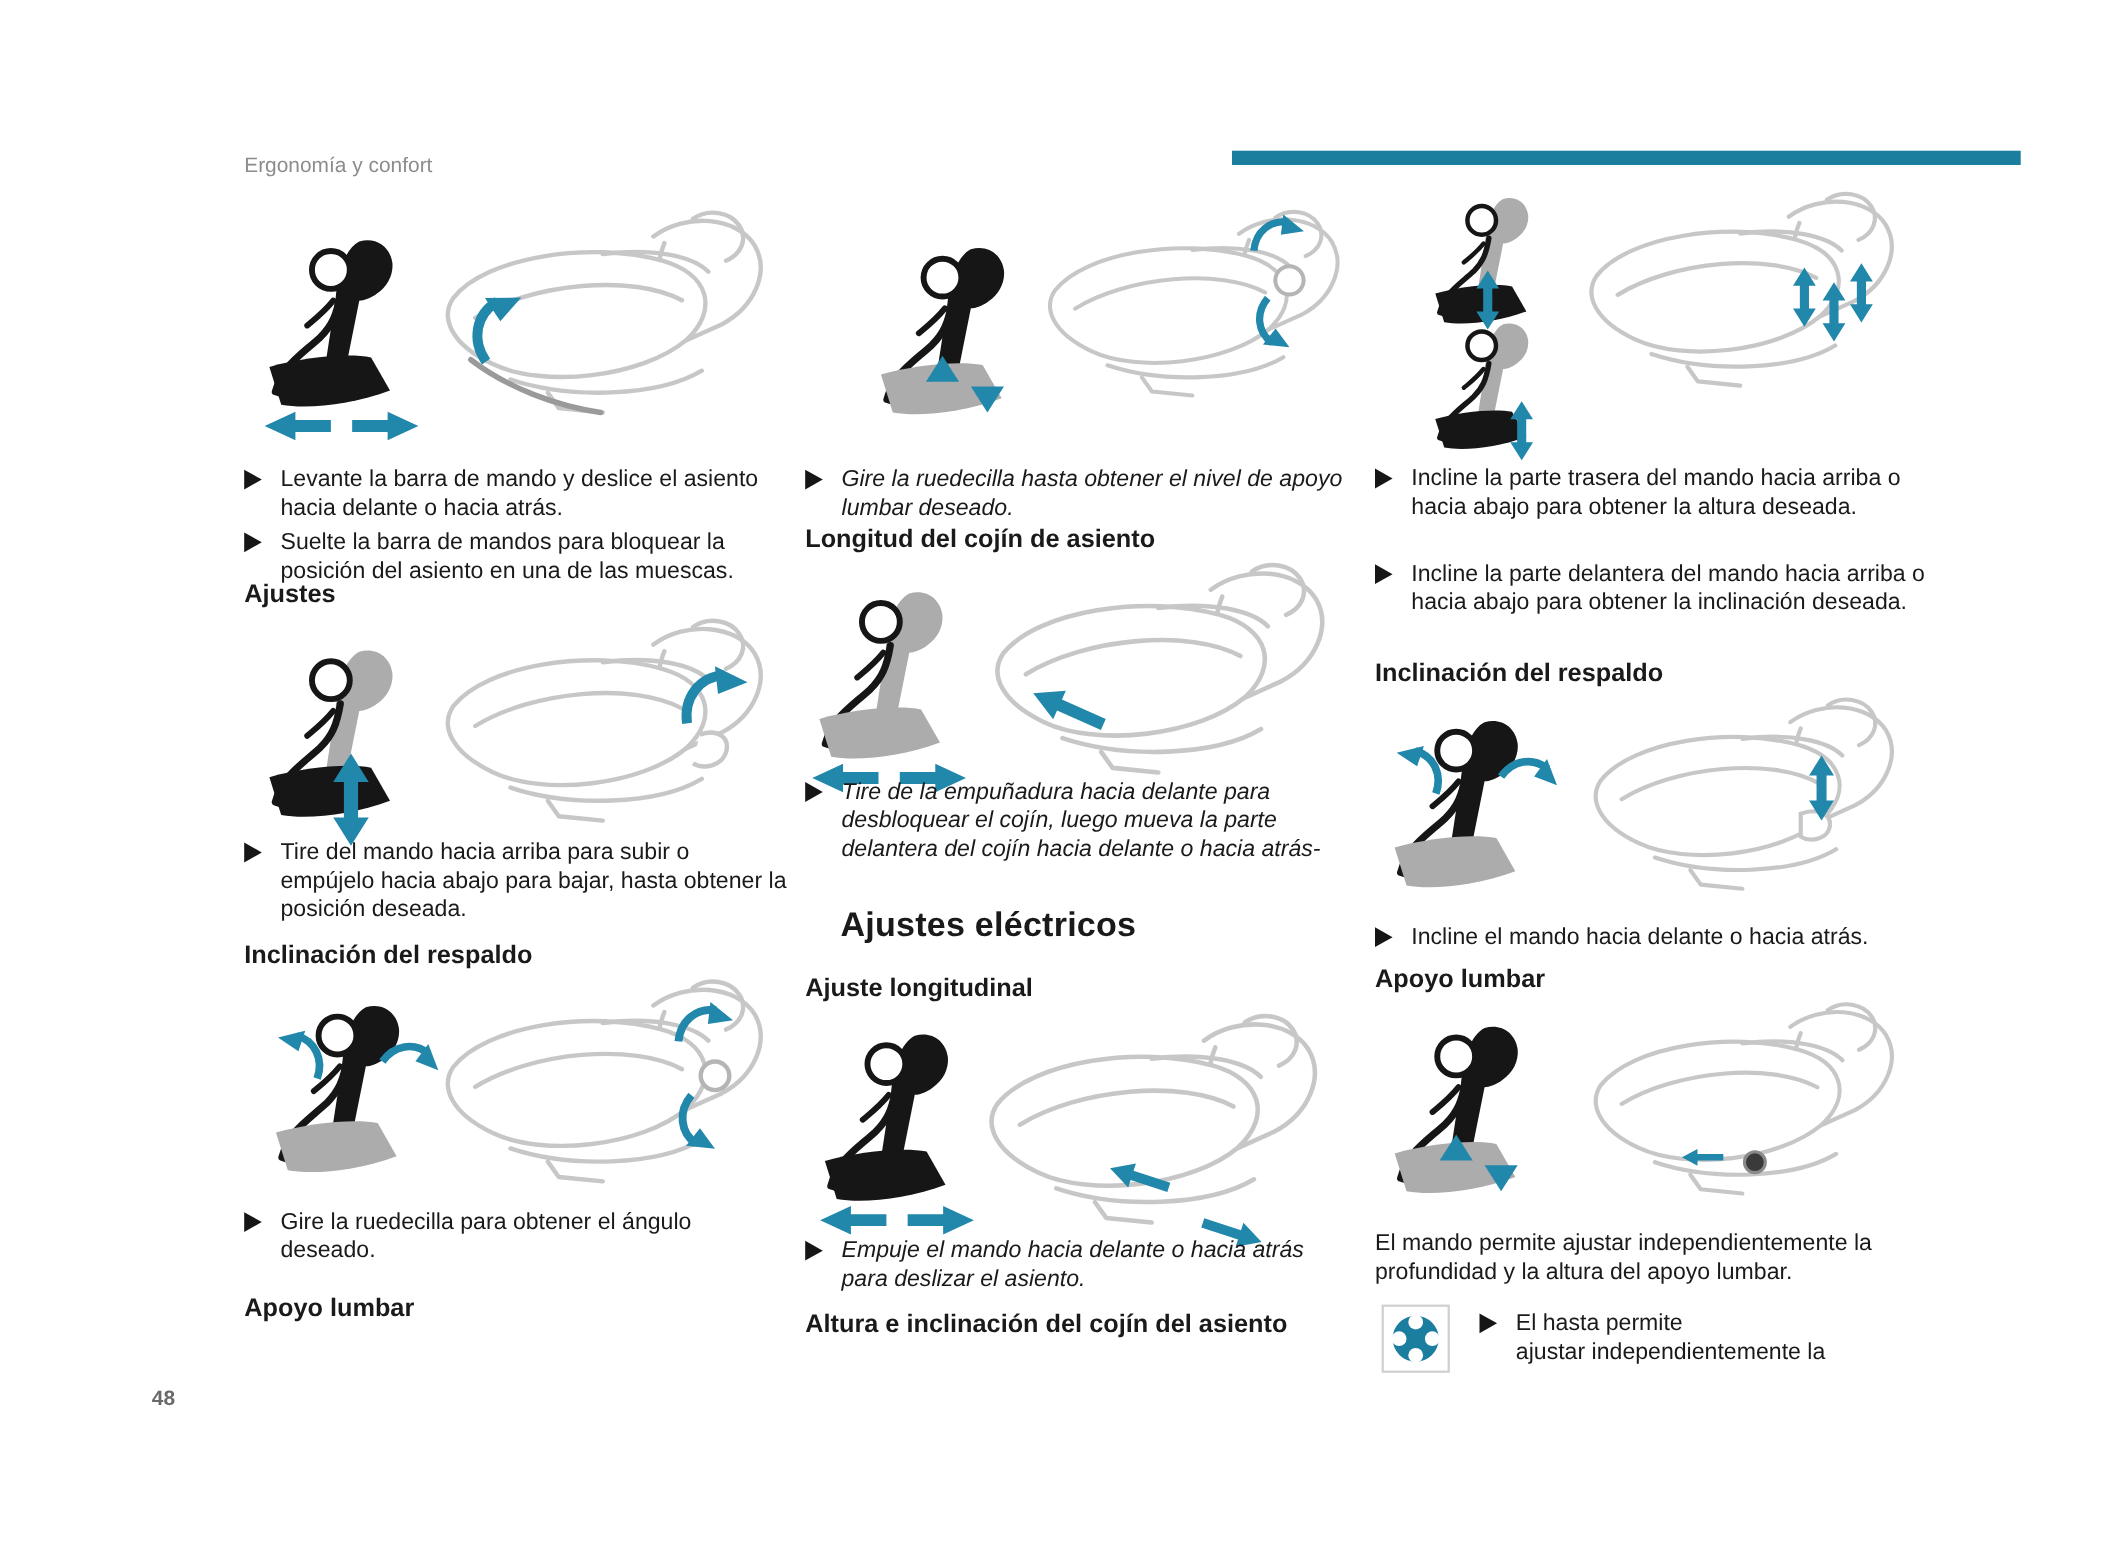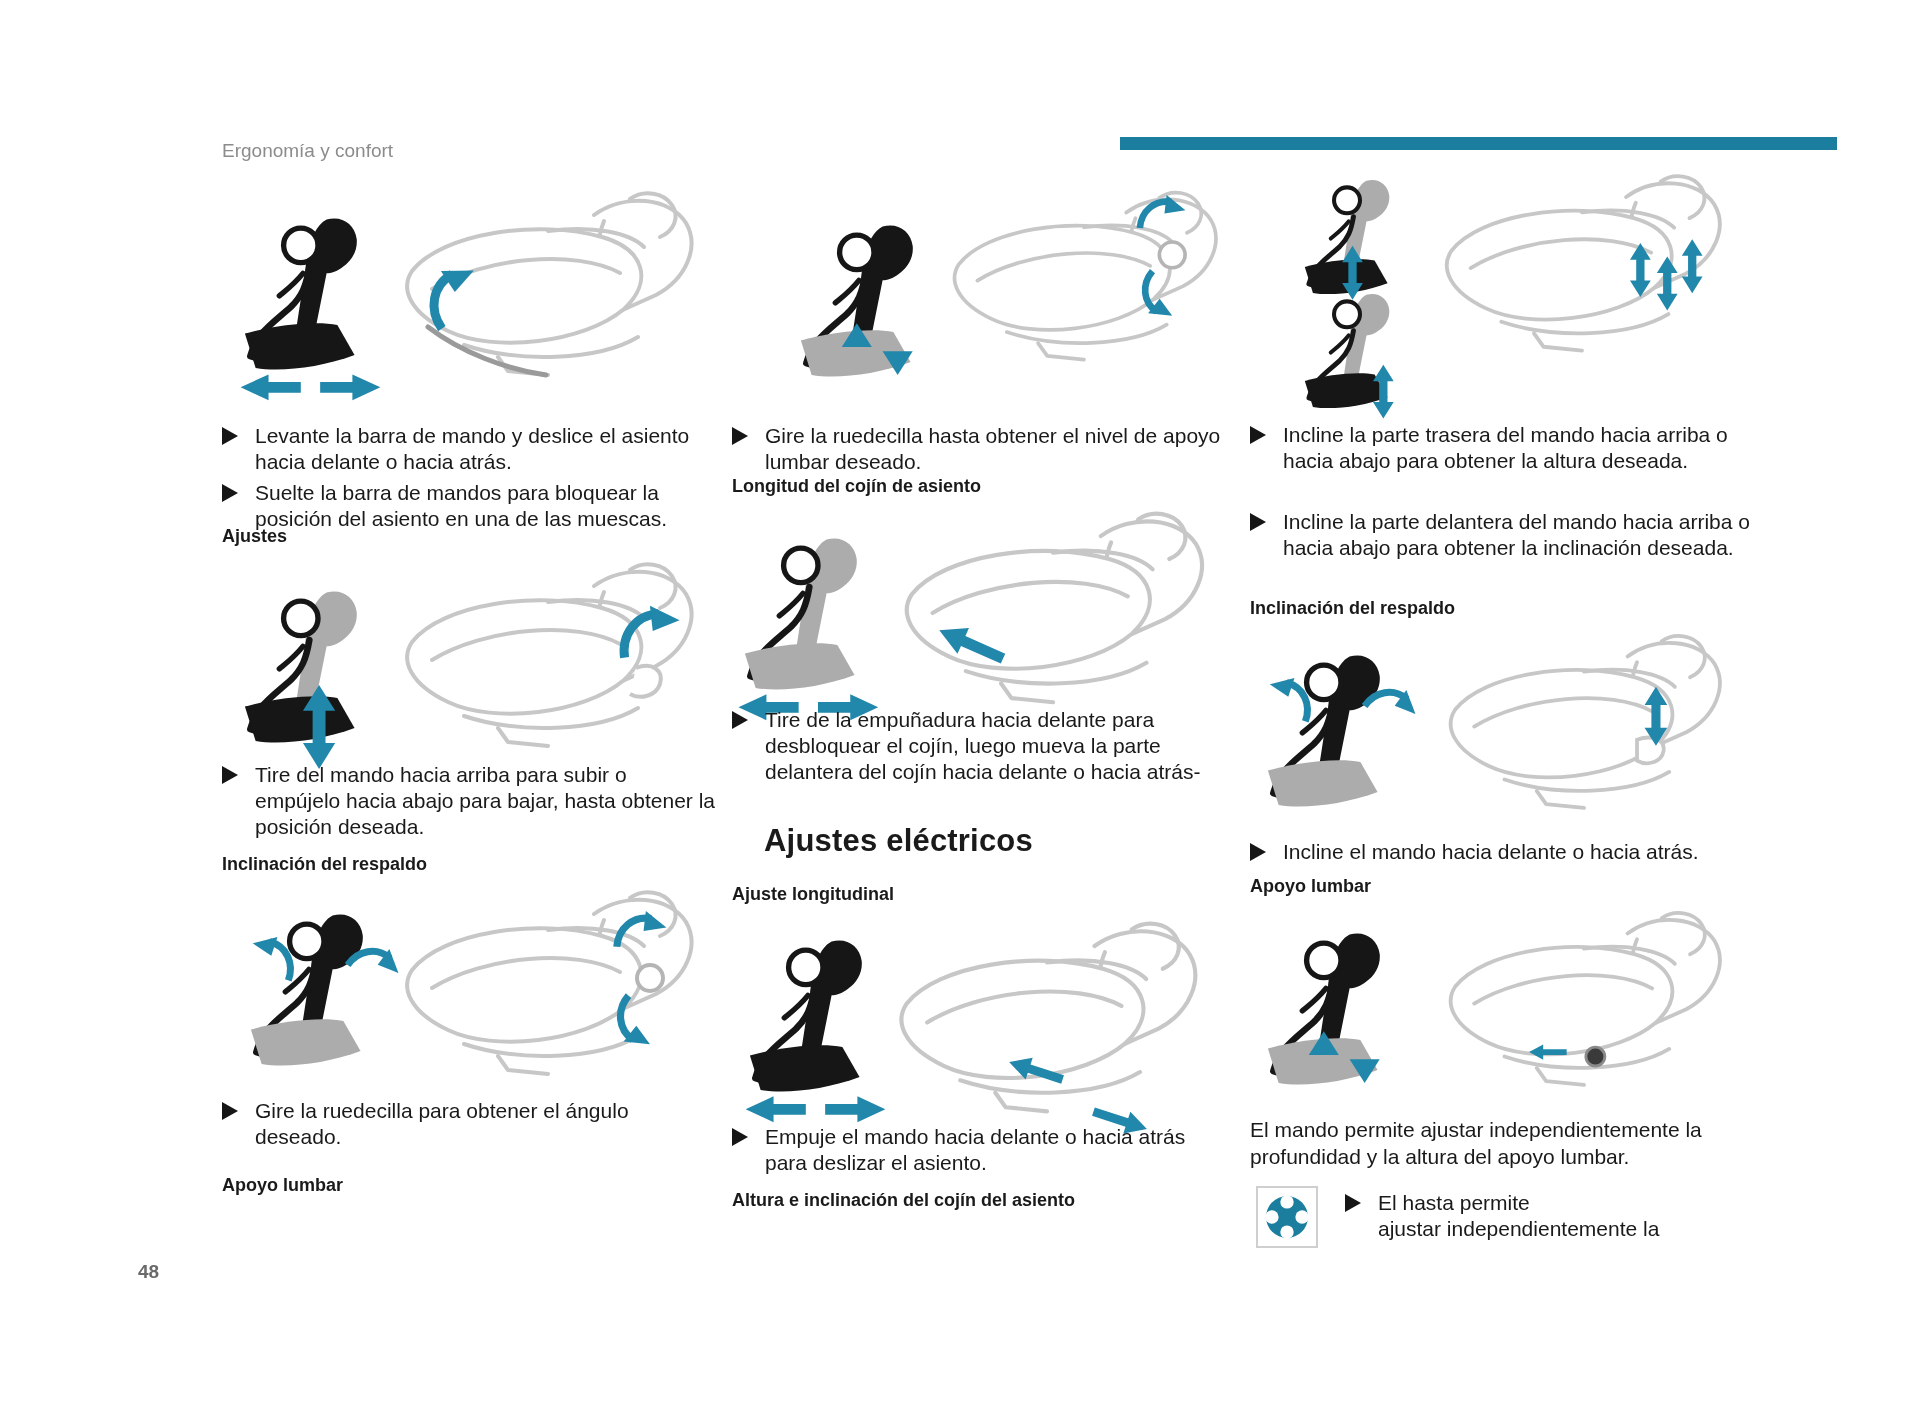--- a/index.html
+++ b/index.html
@@ -6,25 +6,25 @@
   .page{position:relative;width:1920px;height:1384px;background:#fff;overflow:hidden;
         font-family:"Liberation Sans", sans-serif;color:var(--text,#1a1a1a);}
   .title{position:absolute;left:222px;top:140px;font-size:19px;color:var(--title_gray,#8c8c8c);}
   .accent-bar{position:absolute;left:1120px;top:137px;width:717px;height:13px;background:var(--accent,#1b7e9e);}
   .pagenum{position:absolute;left:138px;top:1261px;font-size:19px;font-weight:bold;color:#6a6a6a;}
 
   .bullet{position:absolute;font-size:21px;line-height:26px;padding-left:33px;box-sizing:content-box;}
   .tri{position:absolute;left:0;top:4px;width:0;height:0;border-left:16px solid #161616;
        border-top:9px solid transparent;border-bottom:9px solid transparent;}
   .para{position:absolute;font-size:21px;line-height:27px;}
-  .h{position:absolute;font-size:18px;font-weight:bold;}
+  .h{position:absolute;font-size:23px;font-weight:bold;}
   .hbig{position:absolute;font-size:31px;font-weight:bold;letter-spacing:.2px;margin-left:34px;}
 
   .c1 .bullet{width:462px;}
-  .c2 .bullet{width:465px;}
+  .c2 .bullet{width:465px;font-style:italic;}
   .c3 .bullet{width:482px;}
 
   .ill{position:absolute;}
   .ill svg{position:absolute;overflow:visible;}
 
   .lumbar-box{position:absolute;left:1256px;top:1186px;width:62px;height:62px;
               border:2px solid #cfcfcf;background:#fff;box-sizing:border-box;}
   .lumbar-box svg{display:block;margin:3px auto 0;}
   .bline{display:block;}
 </style>

